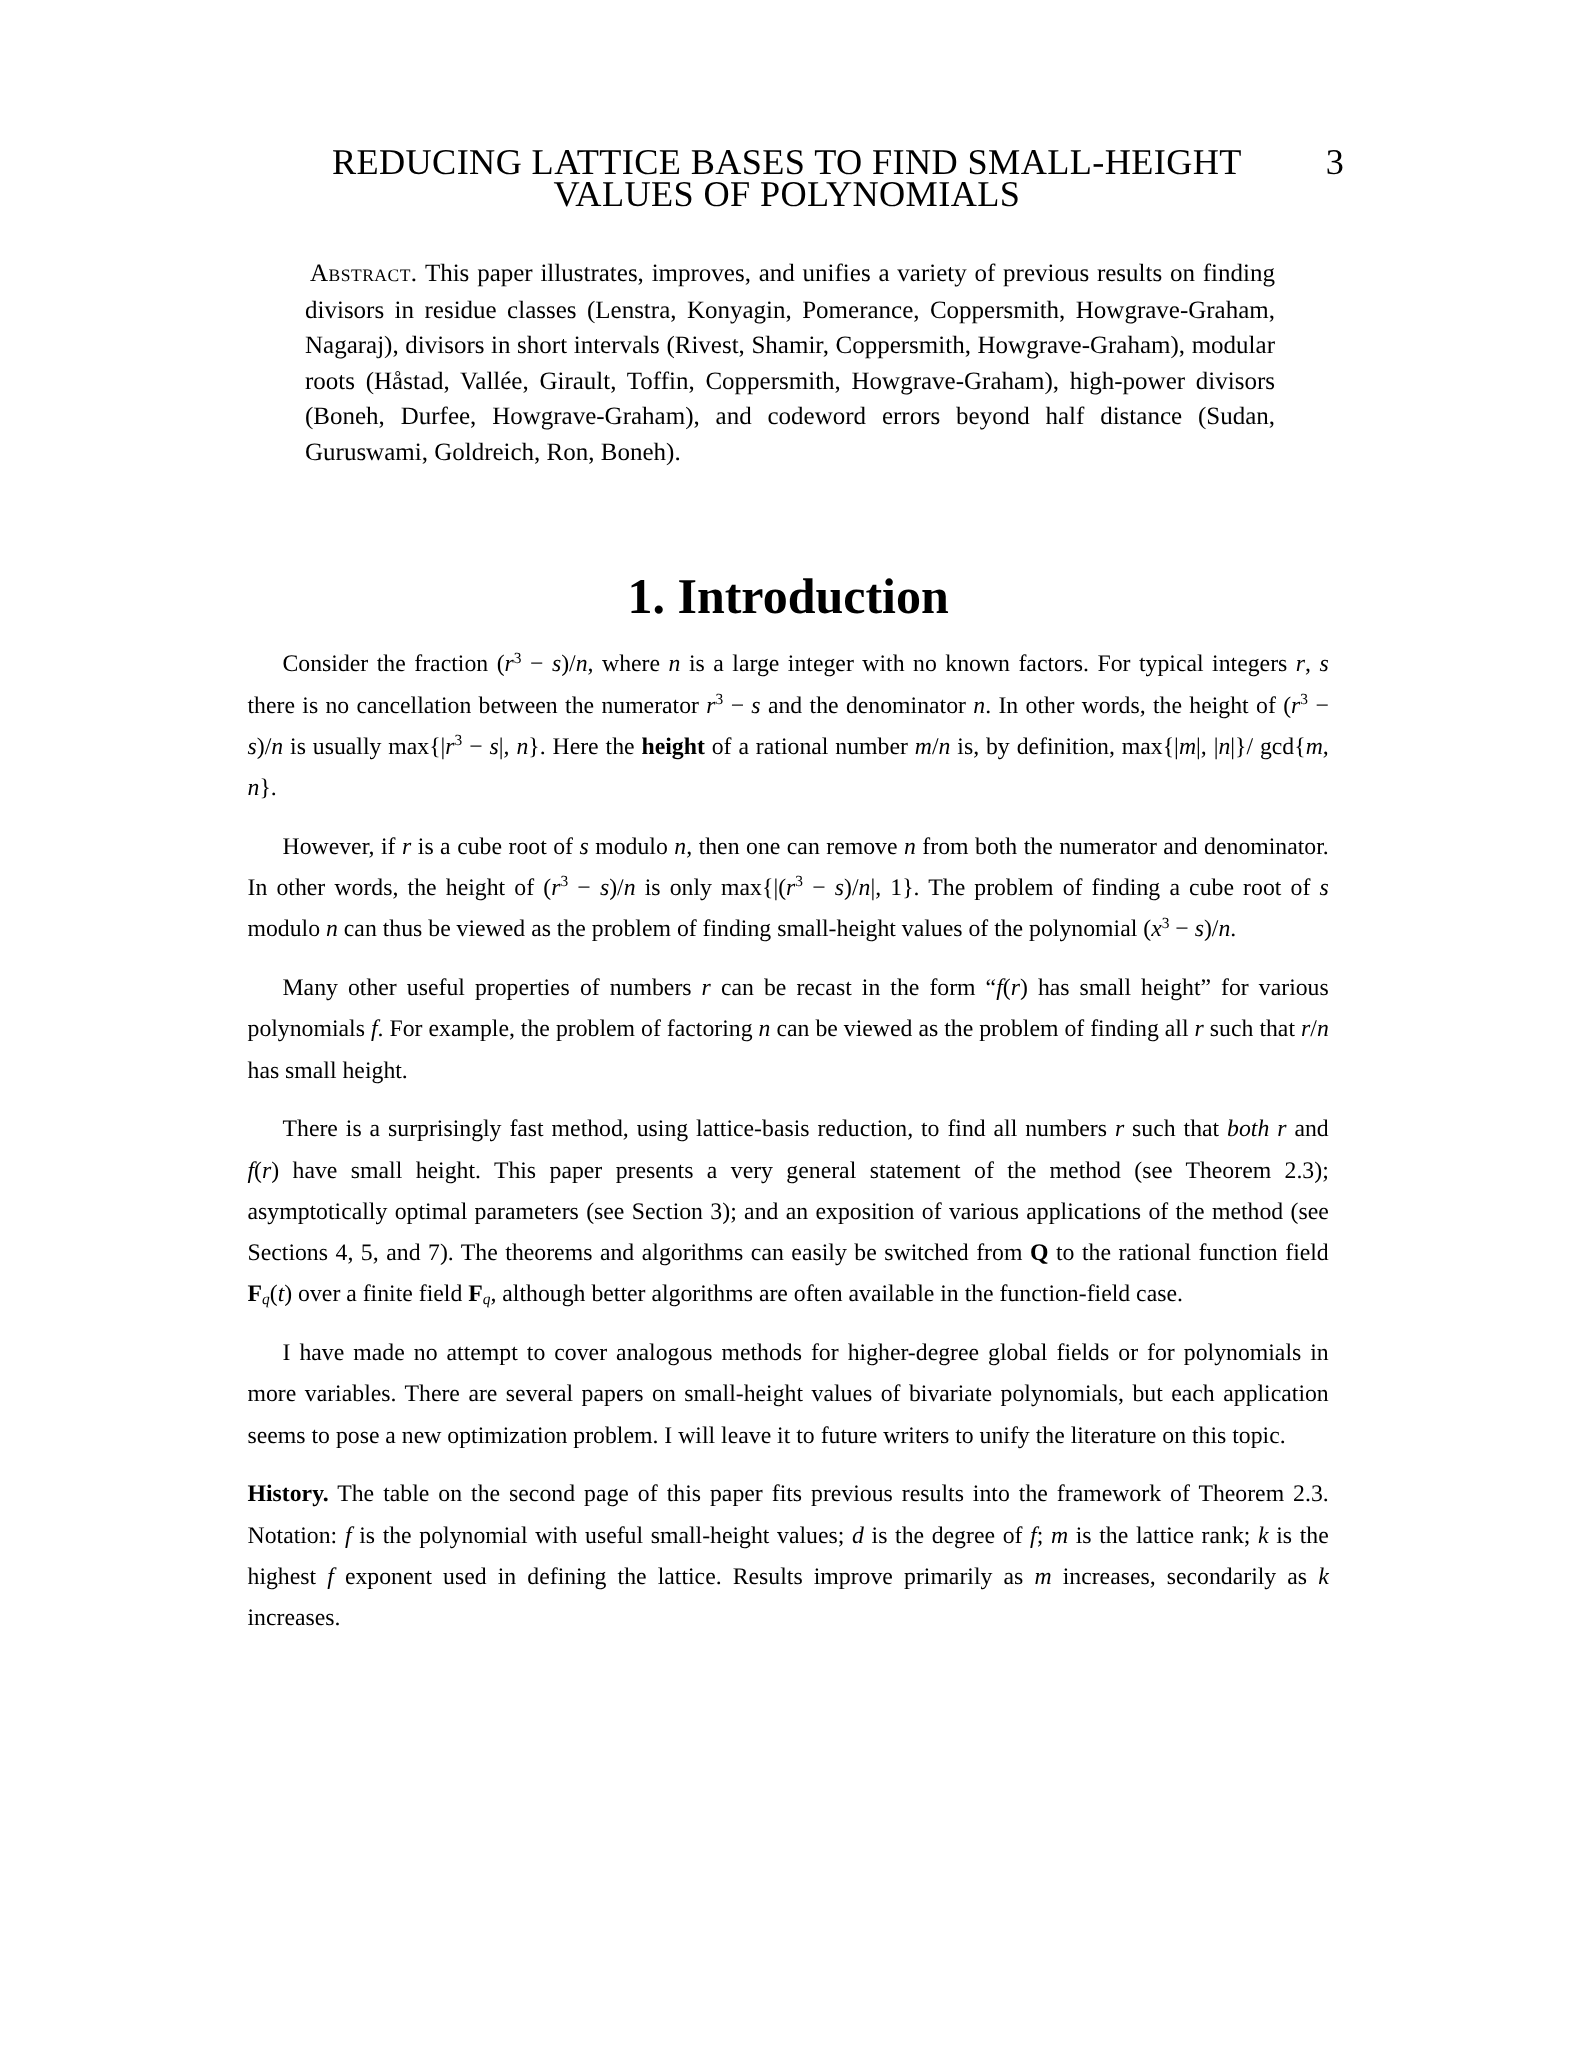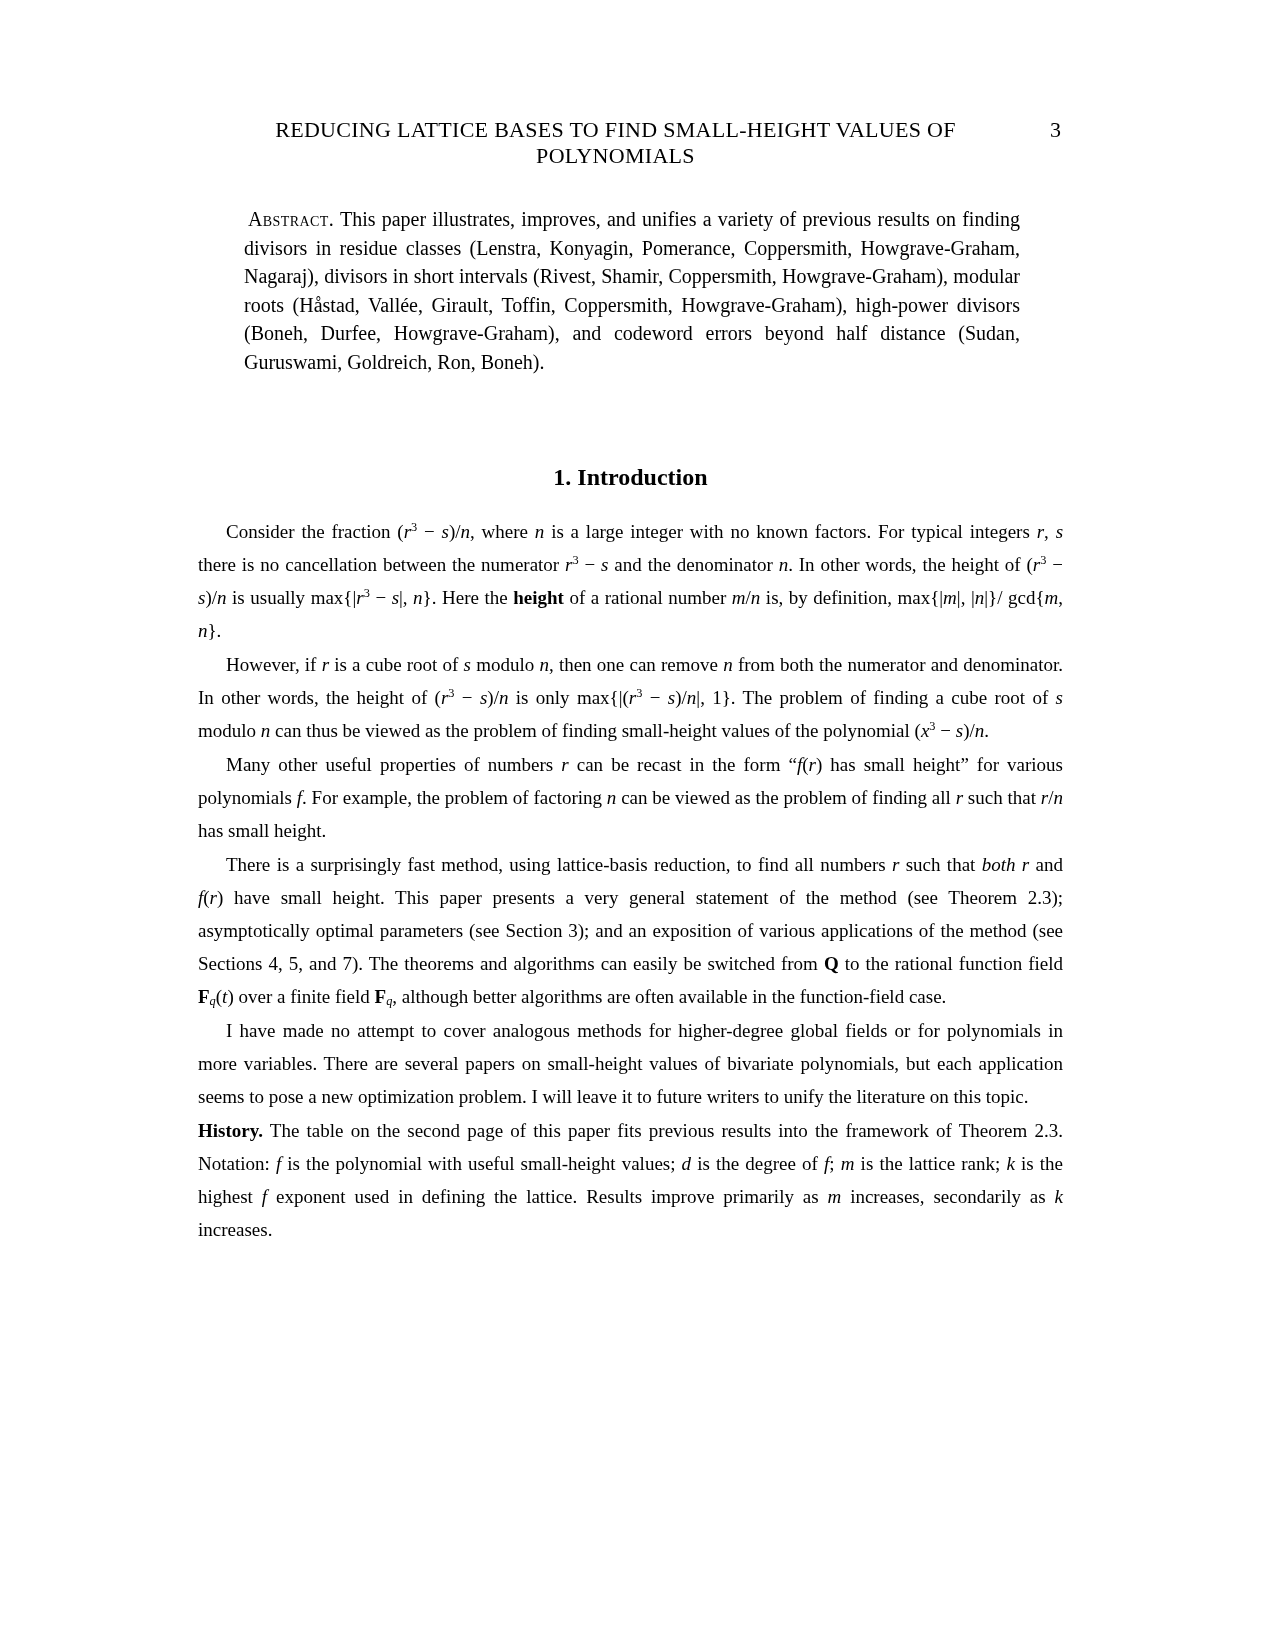--- a/index.html
+++ b/index.html
@@ -6,49 +6,49 @@
   .page{
     position:relative;
     width:1275px;height:1650px;
     margin:0 auto;
     background:#ffffff;
     color:#000000;
     font-family:"Liberation Serif","DejaVu Serif",serif;
     overflow:hidden;
   }
   .running-head{
-    position:absolute;top:117px;left:198px;width:865px;
-    font-size:22px;line-height:26px;
+    position:absolute;top:117px;left:212px;width:865px;
+    font-size:29px;line-height:26px;
   }
   .running-head .rh-title{
     display:block;text-align:center;letter-spacing:0.3px;
     padding-right:30px;
   }
   .running-head .rh-pagenum{
     position:absolute;right:2px;top:0;
   }
   .abstract{
     position:absolute;top:205px;left:244px;width:776px;
     font-size:20px;line-height:28.5px;
     text-align:justify;text-indent:4px;
   }
   .rs-sc{font-variant:small-caps;letter-spacing:0.4px;}
   .section-heading{
     position:absolute;top:460px;left:198px;width:865px;
     text-align:center;
-    font-size:24px;font-weight:bold;line-height:34px;
+    font-size:40px;font-weight:bold;line-height:34px;
   }
   .body-text{
     position:absolute;top:515px;left:198px;width:865px;
     font-size:19px;line-height:33px;
     text-align:justify;
   }
   .para{margin:0;padding:0;}
   .para.indent{text-indent:28px;}
-  .para + .para{margin-top:1px;}
+  .para + .para{margin-top:14px;}
   .para.space-before{}
   .rs-i{font-style:italic;}
   .rs-b{font-weight:bold;}
   .rs-sup{position:relative;top:-0.55em;font-size:0.65em;line-height:1;}
   .rs-subi{position:relative;top:0.18em;font-size:0.65em;line-height:1;font-style:italic;}
 </style>
 </head>
 <body>
 
 <div class="page">

